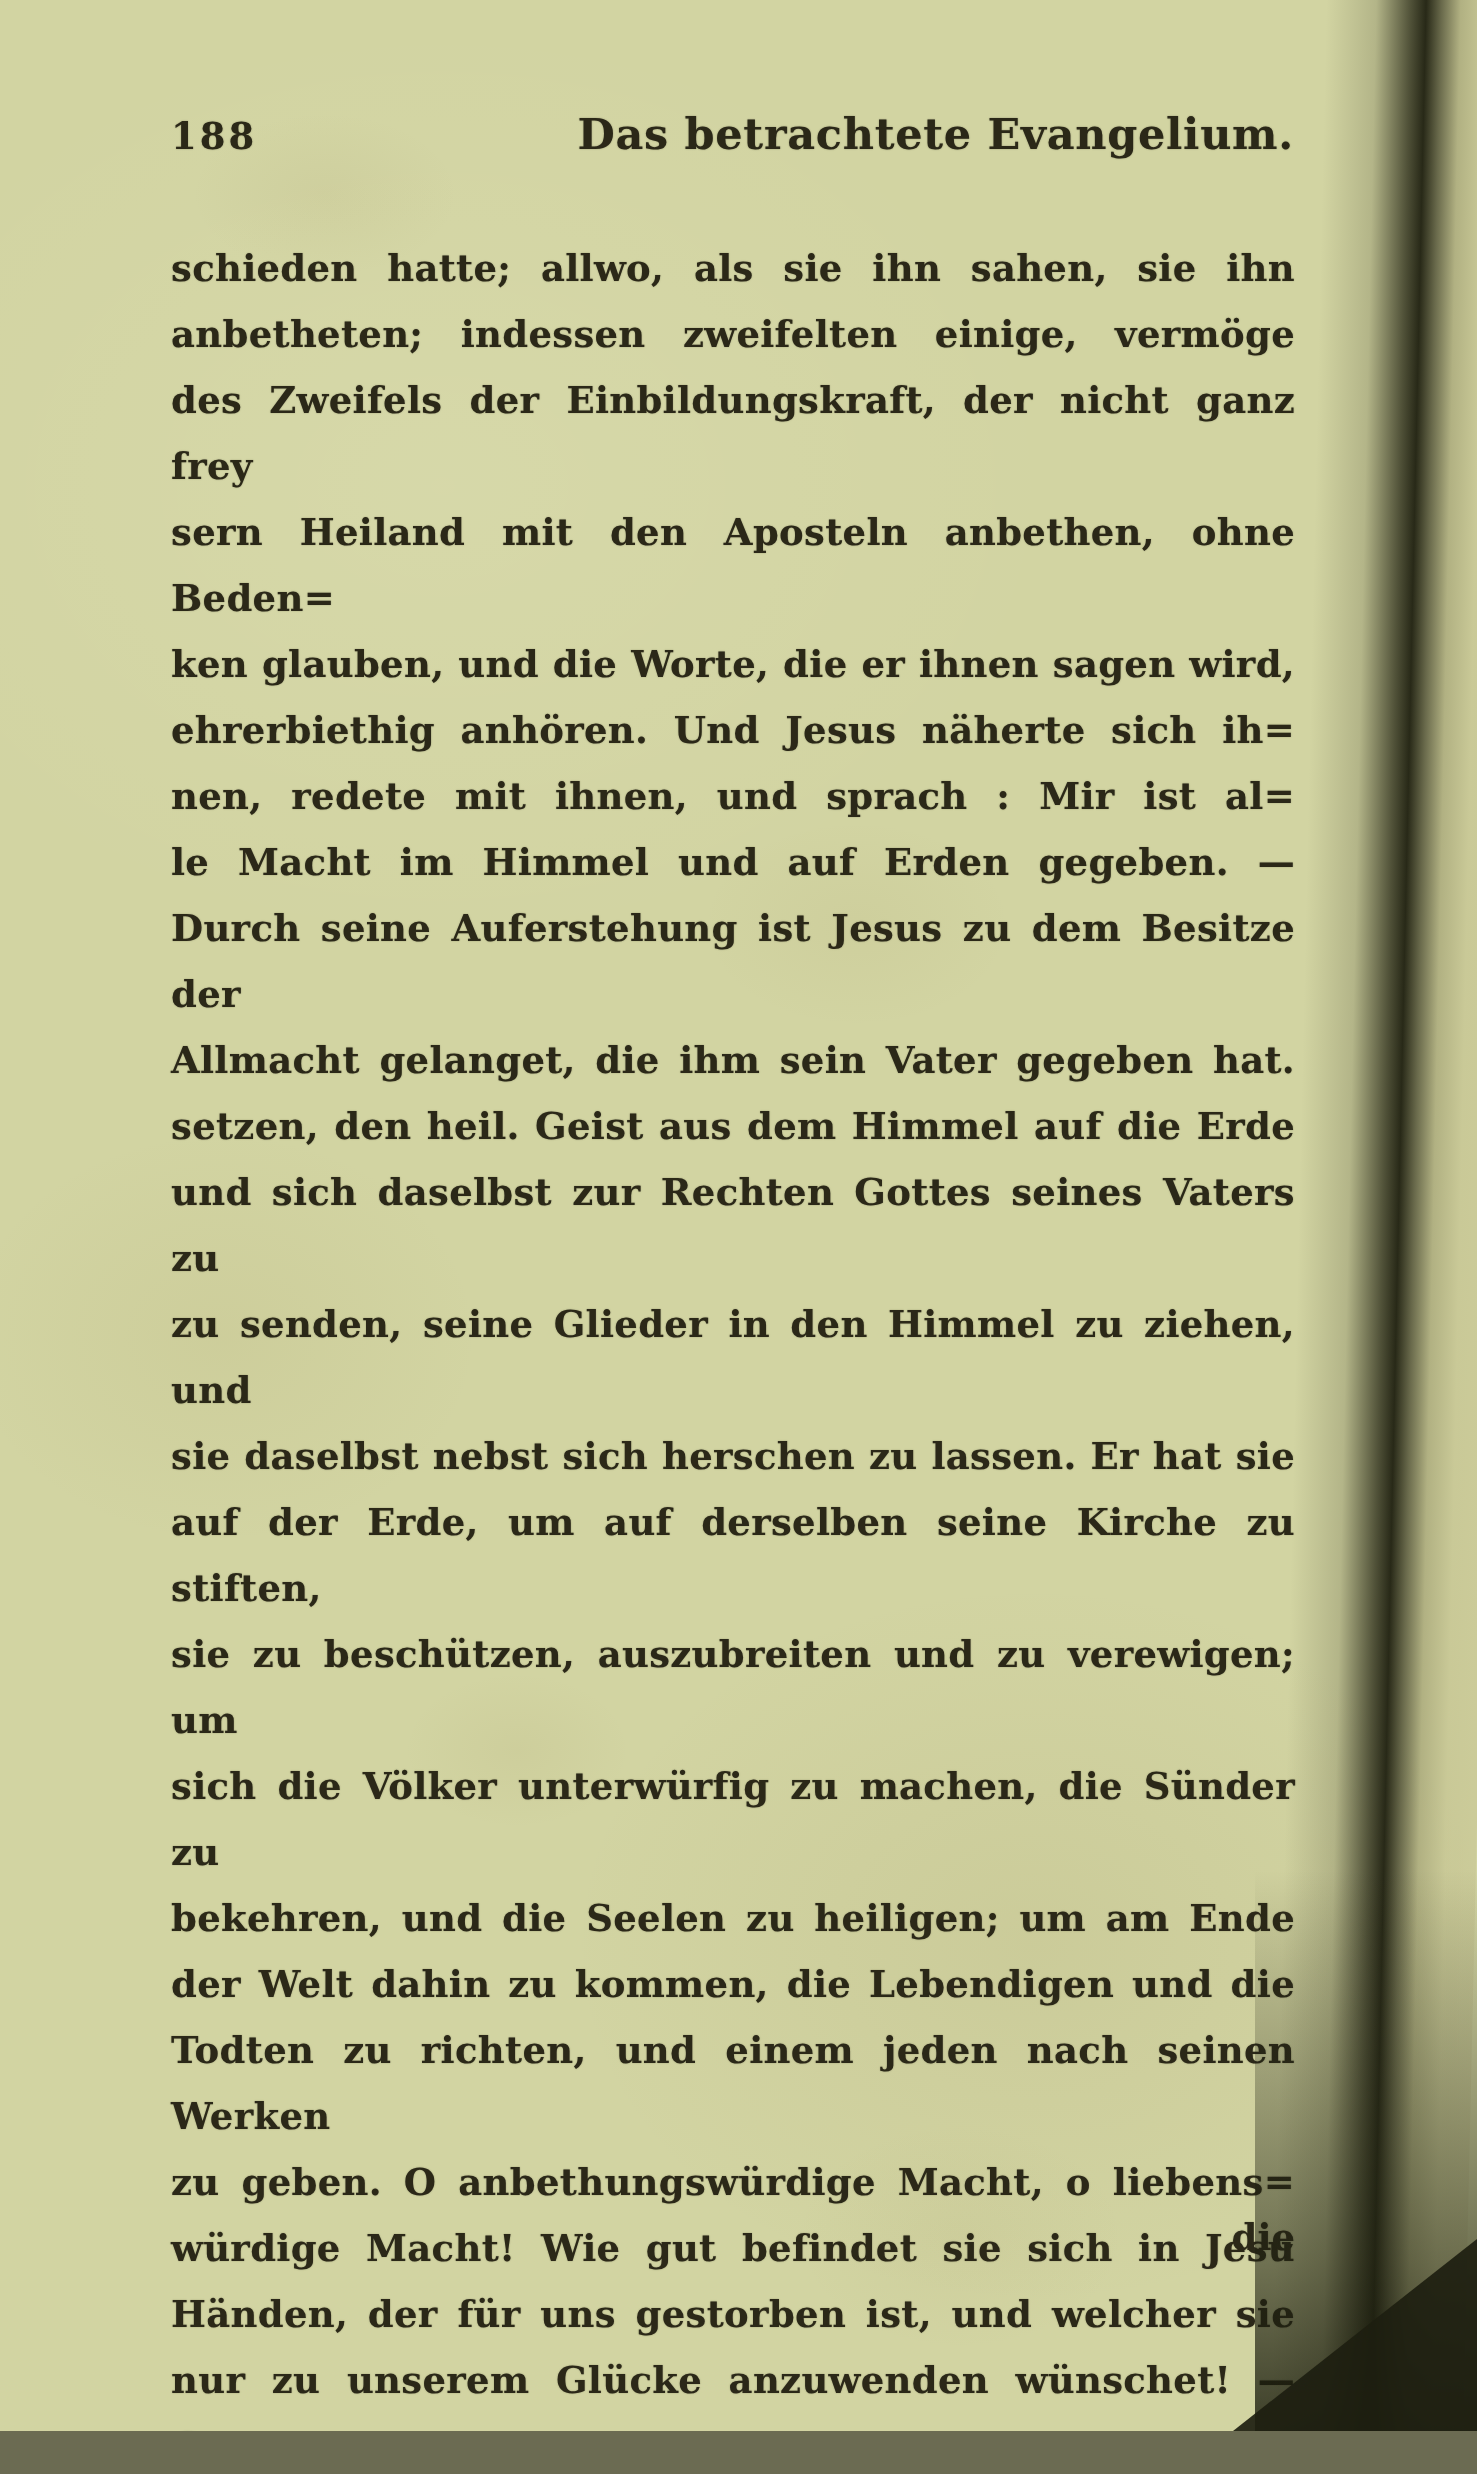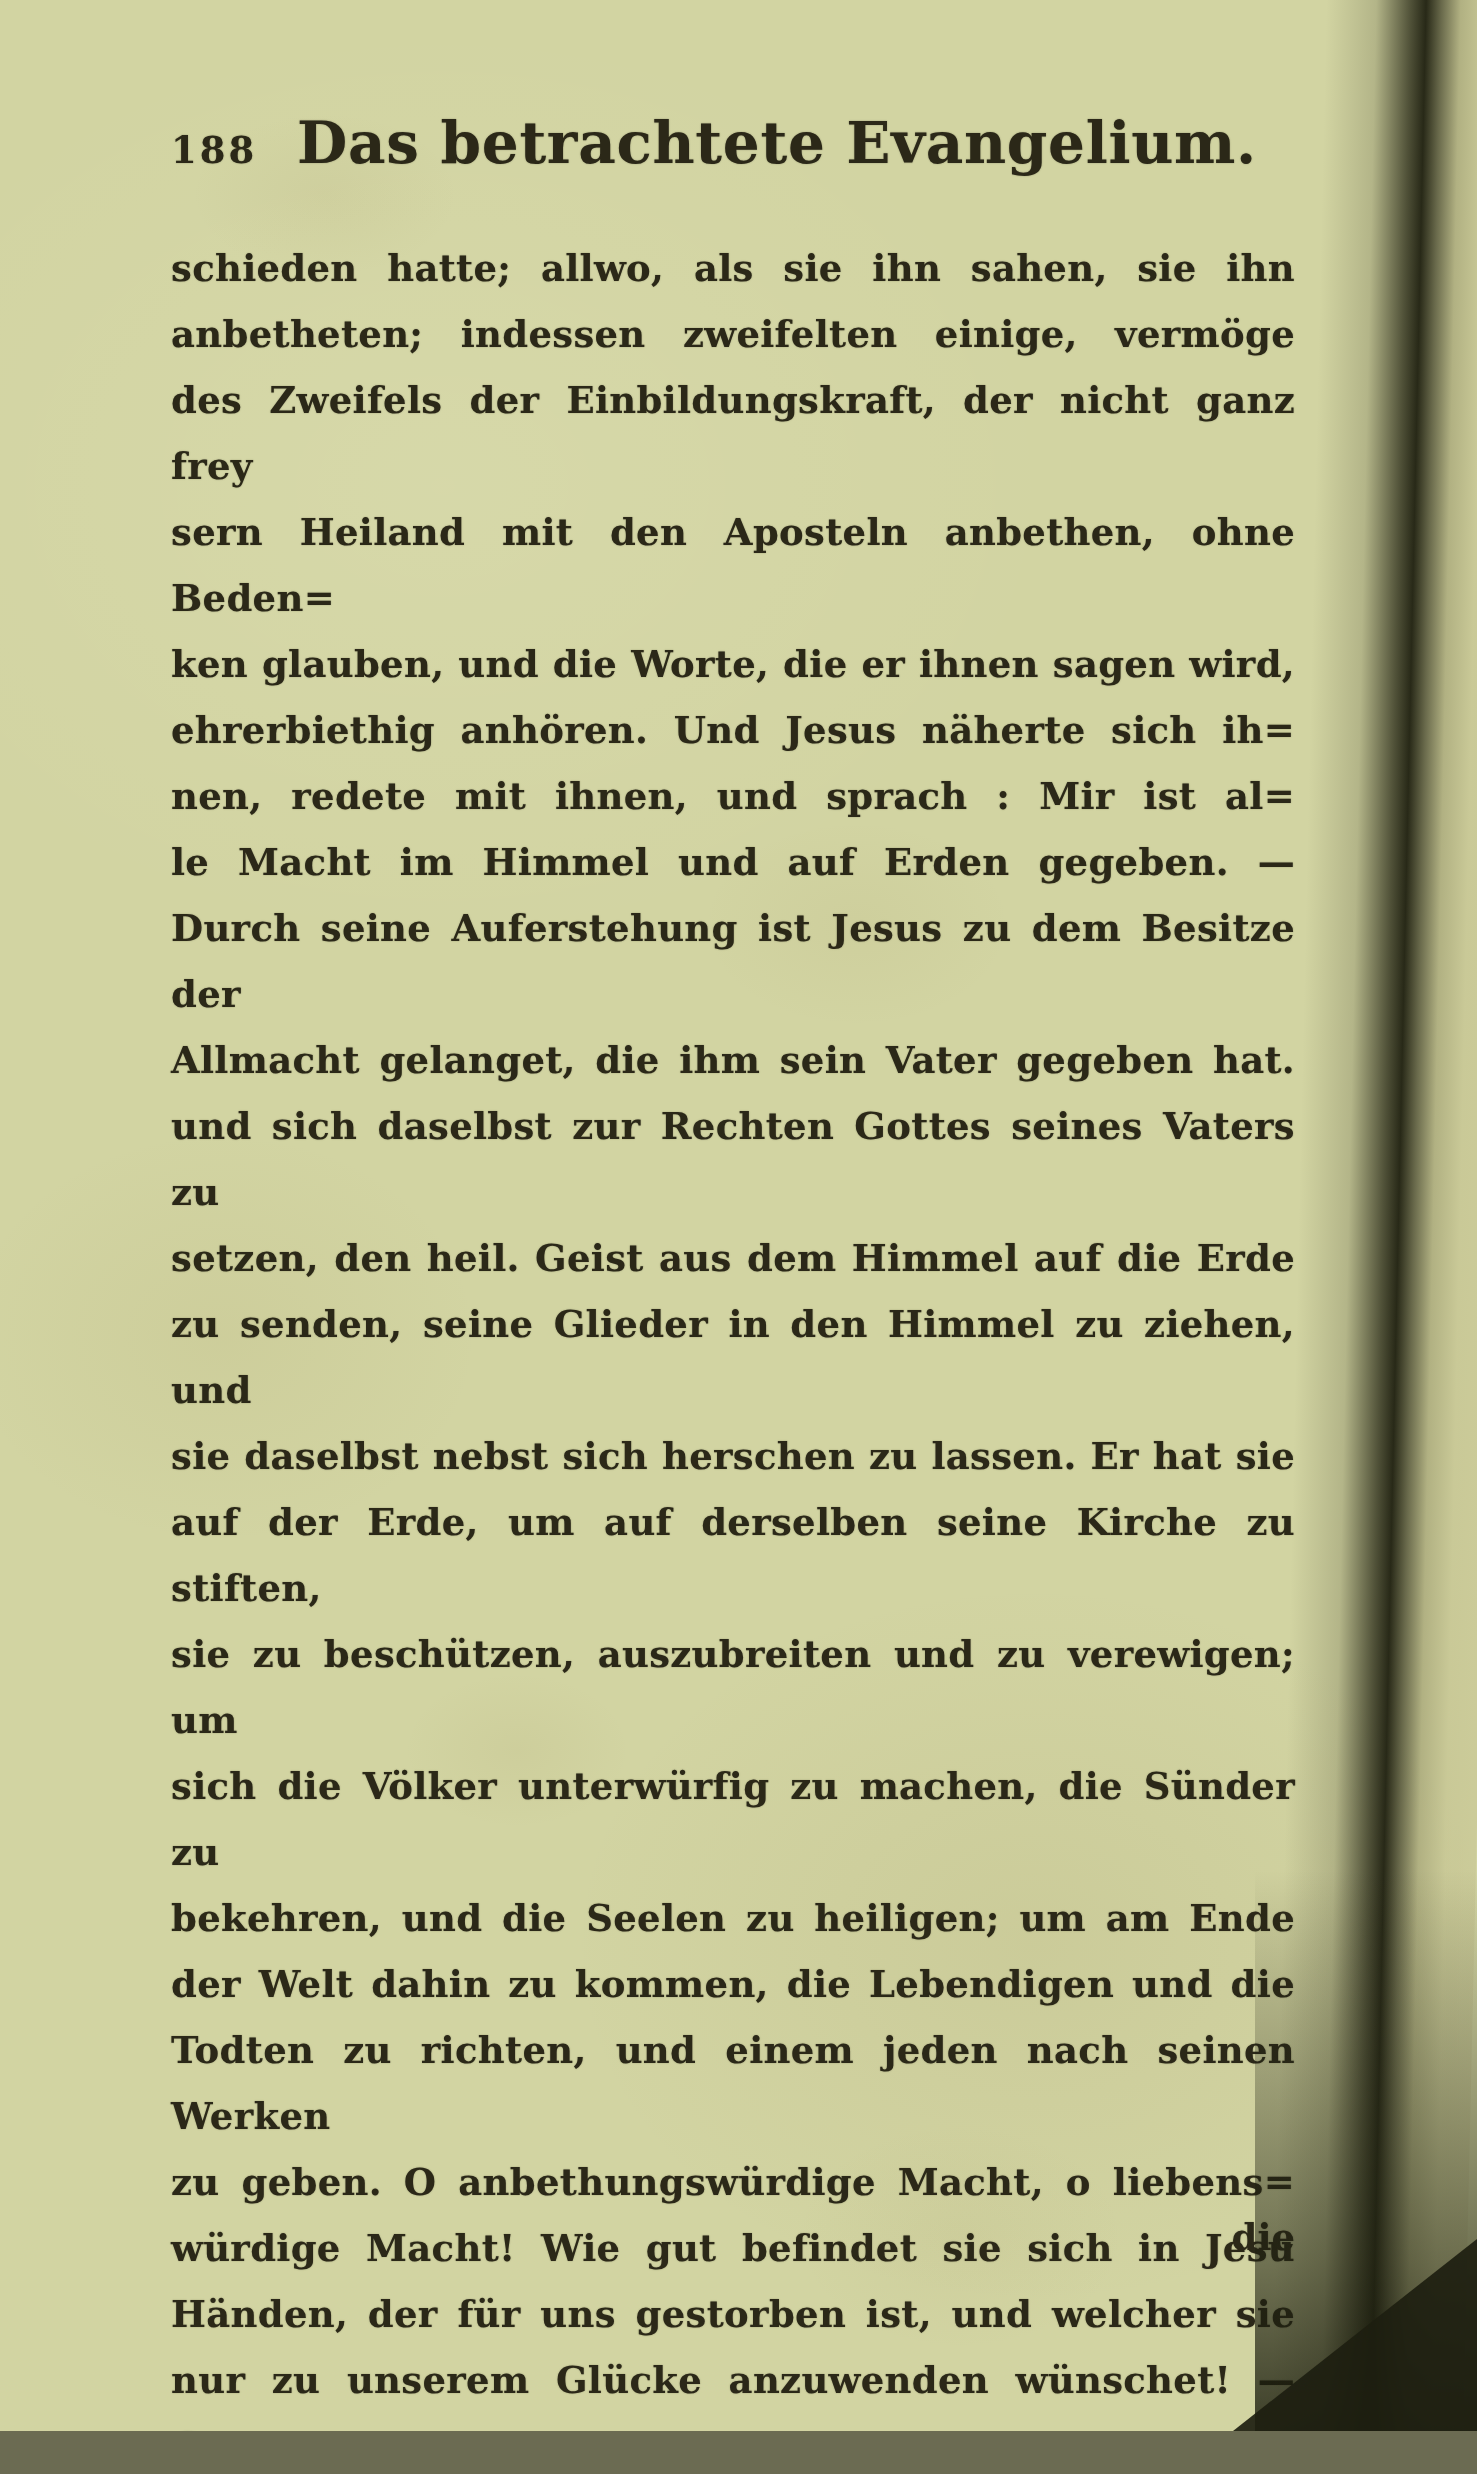--- a/index.html
+++ b/index.html
@@ -45,22 +45,22 @@
   .header{
     position:absolute; left:171px; top:109px; width:1123px;
     display:flex; align-items:baseline;
     text-shadow:0 0 1.5px rgba(43,40,24,0.45);
   }
   .page-number{
     font-size:37px; font-weight:bold; letter-spacing:3px;
     min-width:126px;
   }
   .running-title{
-    flex:1; text-align:left;
-    font-size:58px; font-weight:bold;
+    flex:1; text-align:right;
+    font-size:43px; font-weight:bold;
     letter-spacing:0.7px;
   }
   .text-block{
     position:absolute; left:171px; top:235px; width:1124px;
     text-shadow:0 0 1.5px rgba(43,40,24,0.40);
   }
   .text-line{
     font-size:37px; font-weight:bold; line-height:66px;
     text-align:justify; text-align-last:justify;
     white-space:normal; letter-spacing:0.3px;
@@ -97,22 +97,22 @@
       <div class="text-line">schieden hatte; allwo, als sie ihn sahen, sie ihn</div>
       <div class="text-line">anbetheten; indessen zweifelten einige, vermöge</div>
       <div class="text-line">des Zweifels der Einbildungskraft, der nicht ganz frey</div>
       <div class="text-line">sern Heiland mit den Aposteln anbethen, ohne Beden=</div>
       <div class="text-line">ken glauben, und die Worte, die er ihnen sagen wird,</div>
       <div class="text-line">ehrerbiethig anhören. Und Jesus näherte sich ih=</div>
       <div class="text-line">nen, redete mit ihnen, und sprach : Mir ist al=</div>
       <div class="text-line">le Macht im Himmel und auf Erden gegeben. —</div>
       <div class="text-line">Durch seine Auferstehung ist Jesus zu dem Besitze der</div>
       <div class="text-line">Allmacht gelanget, die ihm sein Vater gegeben hat.</div>
+      <div class="text-line">setzen, den heil. Geist aus dem Himmel auf die Erde</div>
       <div class="text-line">und sich daselbst zur Rechten Gottes seines Vaters zu</div>
-      <div class="text-line">setzen, den heil. Geist aus dem Himmel auf die Erde</div>
       <div class="text-line">zu senden, seine Glieder in den Himmel zu ziehen, und</div>
       <div class="text-line">sie daselbst nebst sich herschen zu lassen. Er hat sie</div>
       <div class="text-line">auf der Erde, um auf derselben seine Kirche zu stiften,</div>
       <div class="text-line">sie zu beschützen, auszubreiten und zu verewigen; um</div>
       <div class="text-line">sich die Völker unterwürfig zu machen, die Sünder zu</div>
       <div class="text-line">bekehren, und die Seelen zu heiligen; um am Ende</div>
       <div class="text-line">der Welt dahin zu kommen, die Lebendigen und die</div>
       <div class="text-line">Todten zu richten, und einem jeden nach seinen Werken</div>
       <div class="text-line">zu geben. O anbethungswürdige Macht, o liebens=</div>
       <div class="text-line">würdige Macht! Wie gut befindet sie sich in Jesu</div>

